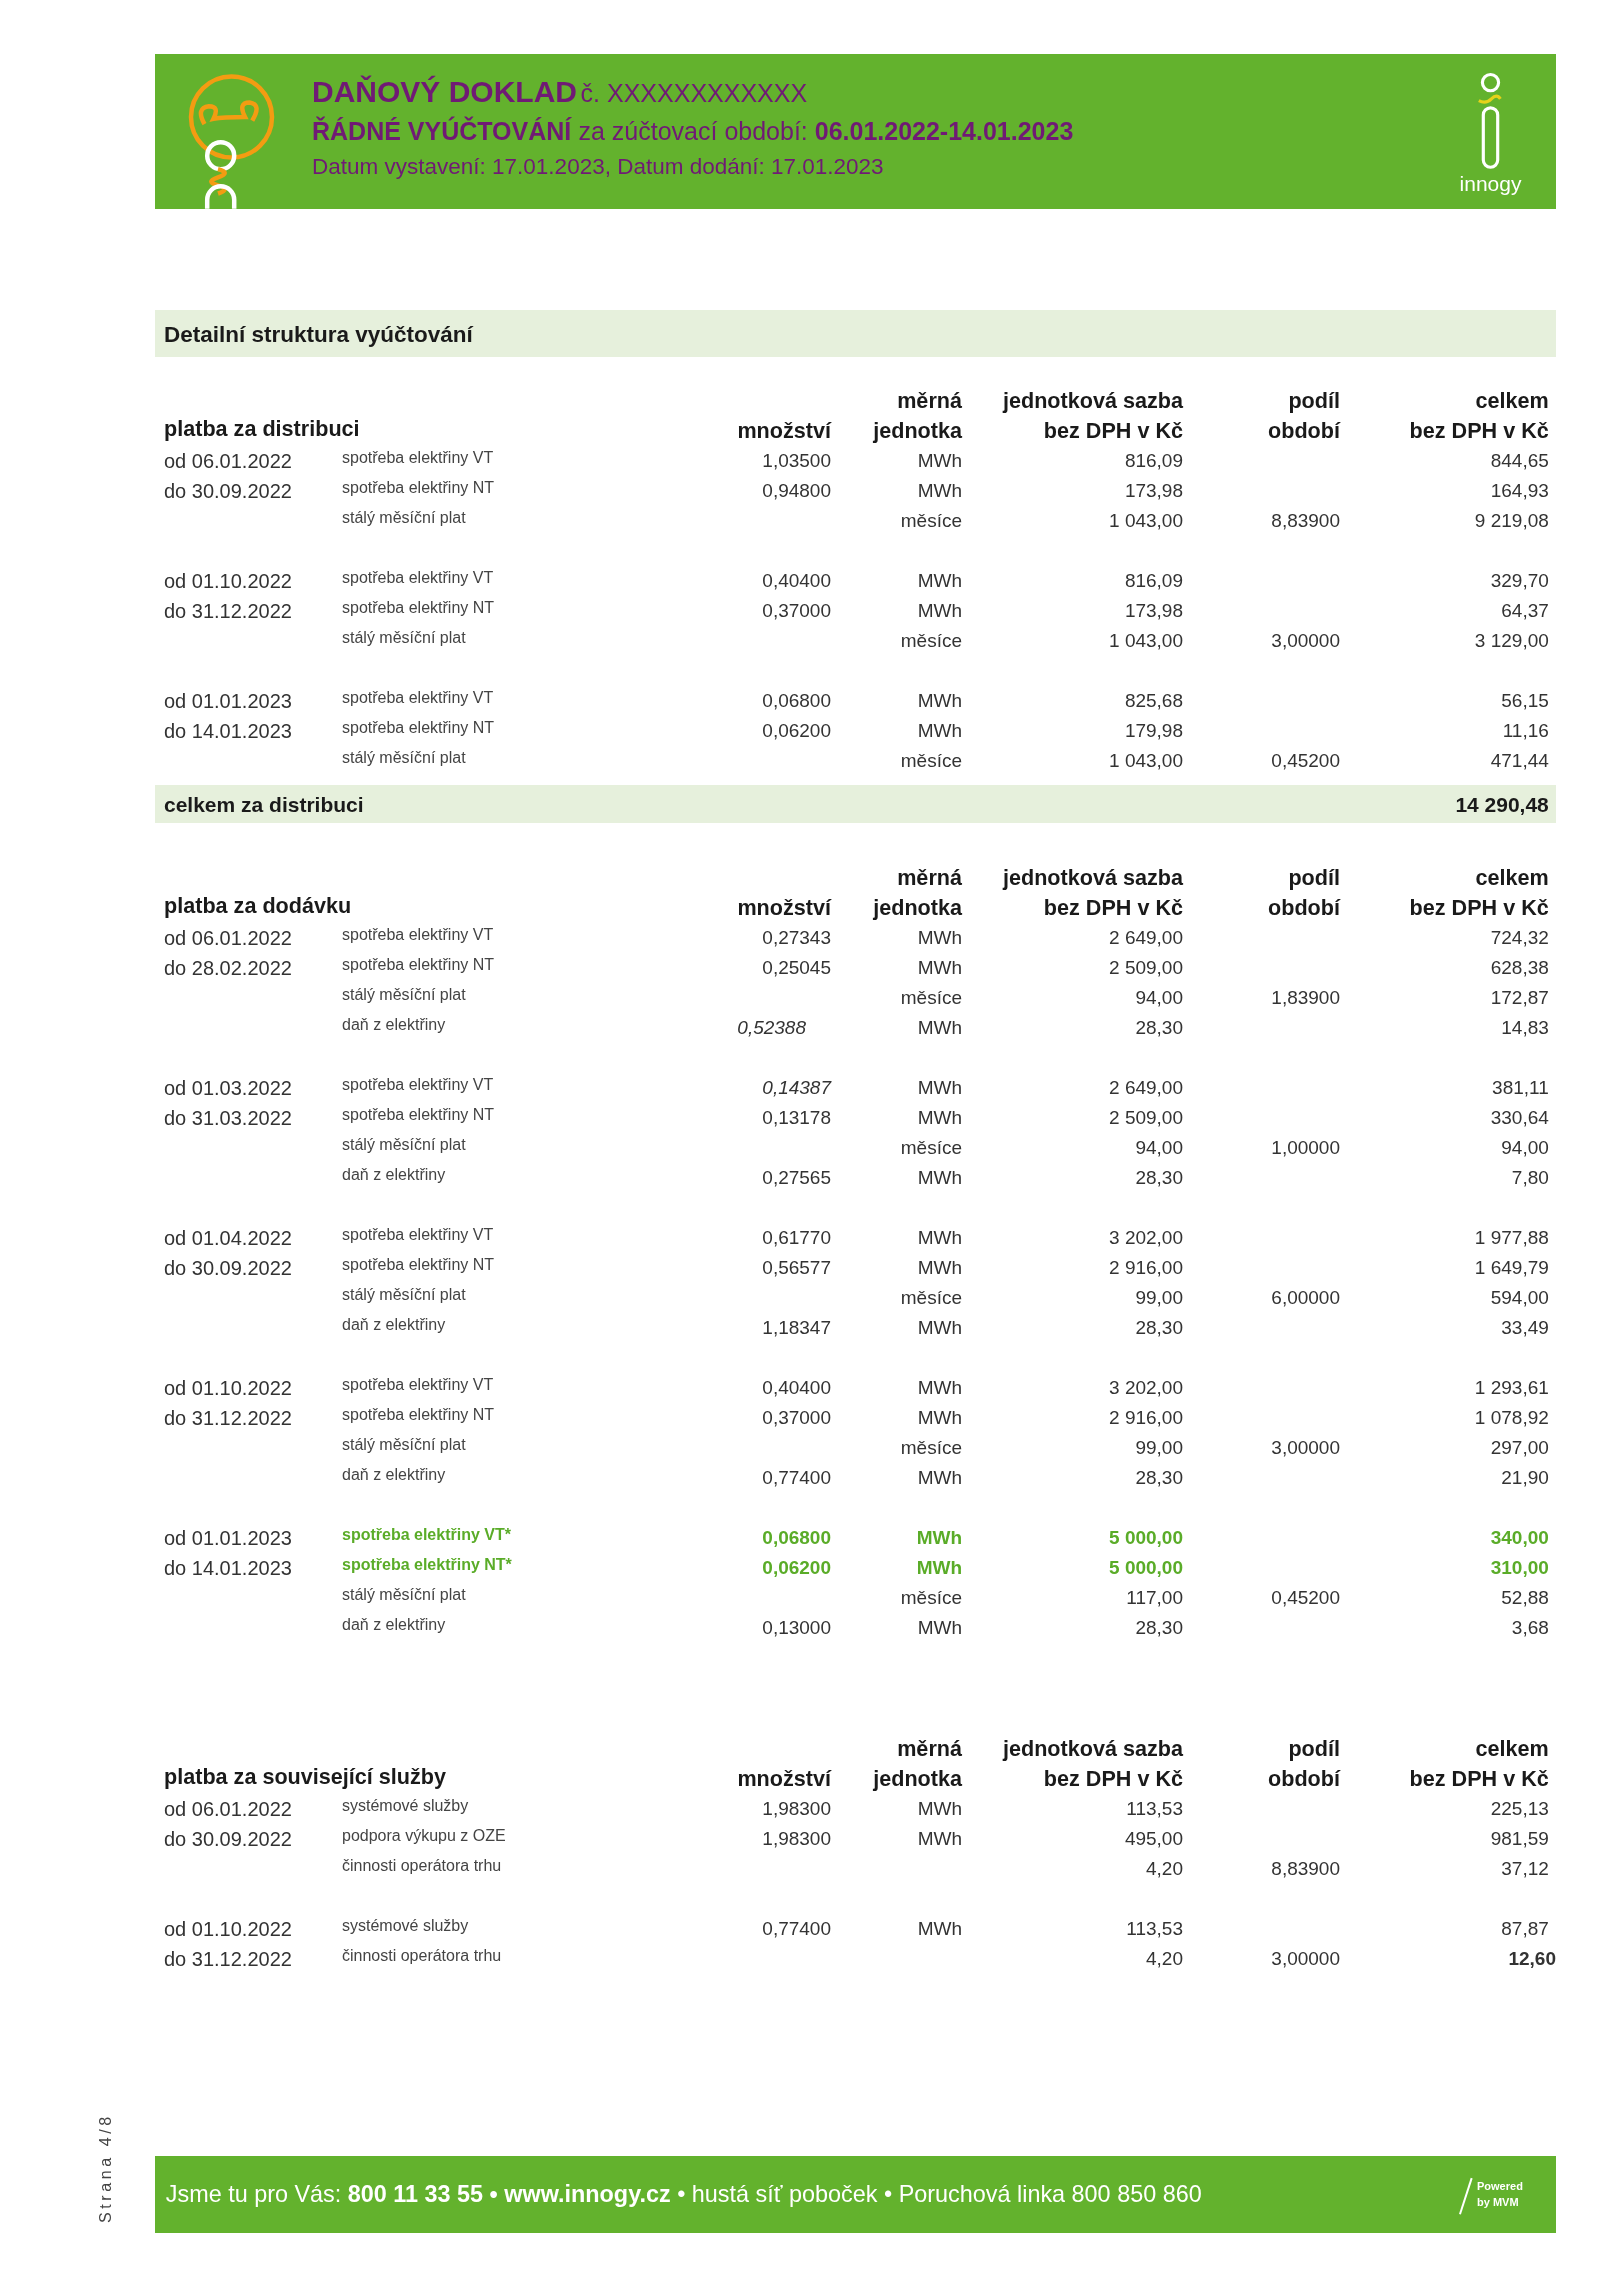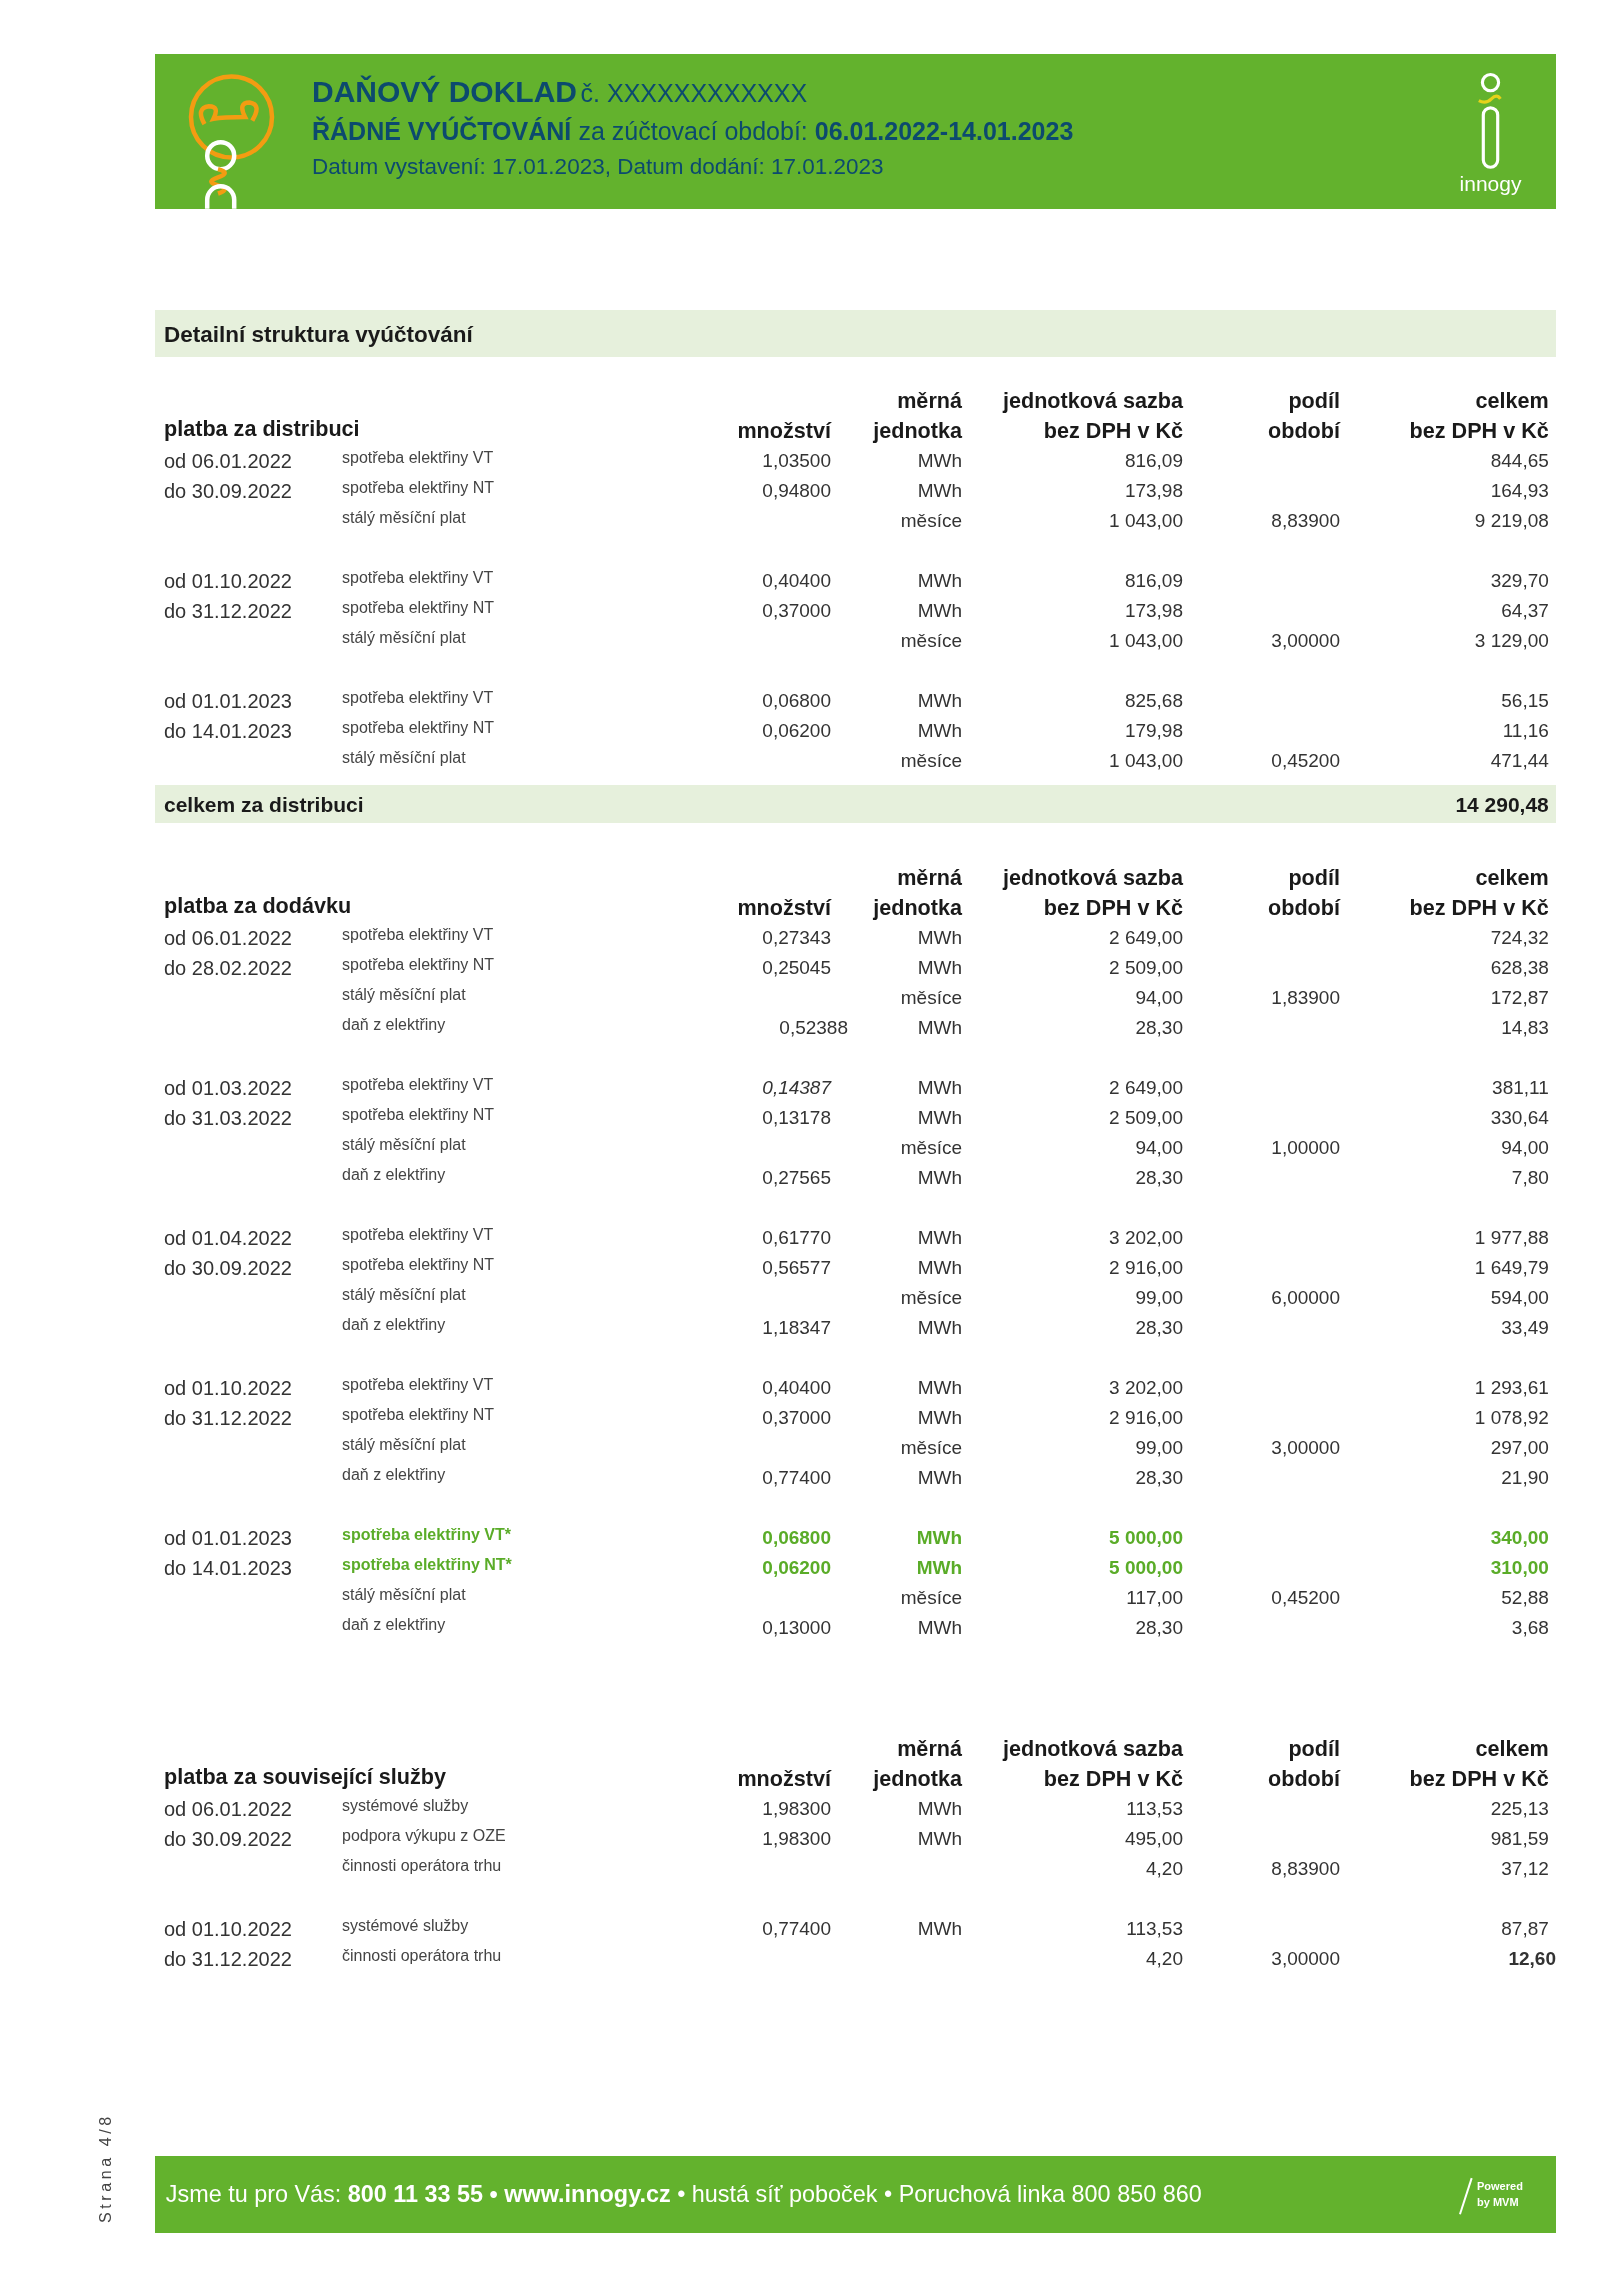--- a/index.html
+++ b/index.html
@@ -4,21 +4,21 @@
 <style>
   * { box-sizing: border-box; margin: 0; padding: 0; }
   html, body { width: 1620px; height: 2292px; background: #ffffff; }
   body { position: relative; font-family: "Liberation Sans", sans-serif; color: #1a1a1a; overflow: hidden; }
 
   .header {
     position: absolute; left: 155px; top: 54px; width: 1401px; height: 155px;
     background: #63b22d;
   }
   .header .logo-left { position: absolute; left: 27px; top: 16px; width: 99px; height: 139px; }
-  .header .titles { position: absolute; left: 157px; top: 20px; color: #0c4a6e; }
+  .header .titles { position: absolute; left: 157px; top: 20px; color: #701a75; }
   .header .t1 { font-size: 29px; line-height: 36px; }
   .header .t1 b { font-weight: bold; font-size: 30px; }
   .header .t1 .num { font-weight: normal; font-size: 25px; margin-left: 3.6px; }
   .header .t2 { font-size: 25px; line-height: 36px; margin-top: 1.8px; }
   .header .t2 b { font-weight: bold; }
   .header .t2 .lbl { font-weight: normal; margin-left: 7.2px; }
   .header .t3 { font-size: 22.5px; line-height: 32px; margin-top: 1.8px; font-weight: normal; }
   .header .logo-right { position: absolute; right: 25px; top: 16px; width: 81px; height: 126px; }
   .header .logo-right .brand { position: absolute; left: 0; bottom: 0; width: 81px; text-align: center; color: #fff; font-size: 21px; }
 
@@ -244,21 +244,21 @@
       <div class="row">
         <span class="item">stálý měsíční plat</span>
         <span class="v" style="right: 725px;"></span>
         <span class="v" style="right: 594px;">měsíce</span>
         <span class="v" style="right: 373px;">94,00</span>
         <span class="v" style="right: 216px;">1,83900</span>
         <span class="v" style="right: 7.2px;">172,87</span>
       </div>
       <div class="row">
         <span class="item">daň z elektřiny</span>
-        <span class="v" style="right: 708px;">0,52388</span>
+        <span class="v" style="right: 750px; font-style: italic;">0,52388</span>
         <span class="v" style="right: 594px;">MWh</span>
         <span class="v" style="right: 373px;">28,30</span>
         <span class="v" style="right: 216px;"></span>
         <span class="v" style="right: 7.2px;">14,83</span>
       </div>
       <div class="gap"></div>
       <div class="row">
         <span class="date">od 01.03.2022</span>
         <span class="item">spotřeba elektřiny VT</span>
         <span class="v" style="right: 725px; font-style: italic;">0,14387</span>

